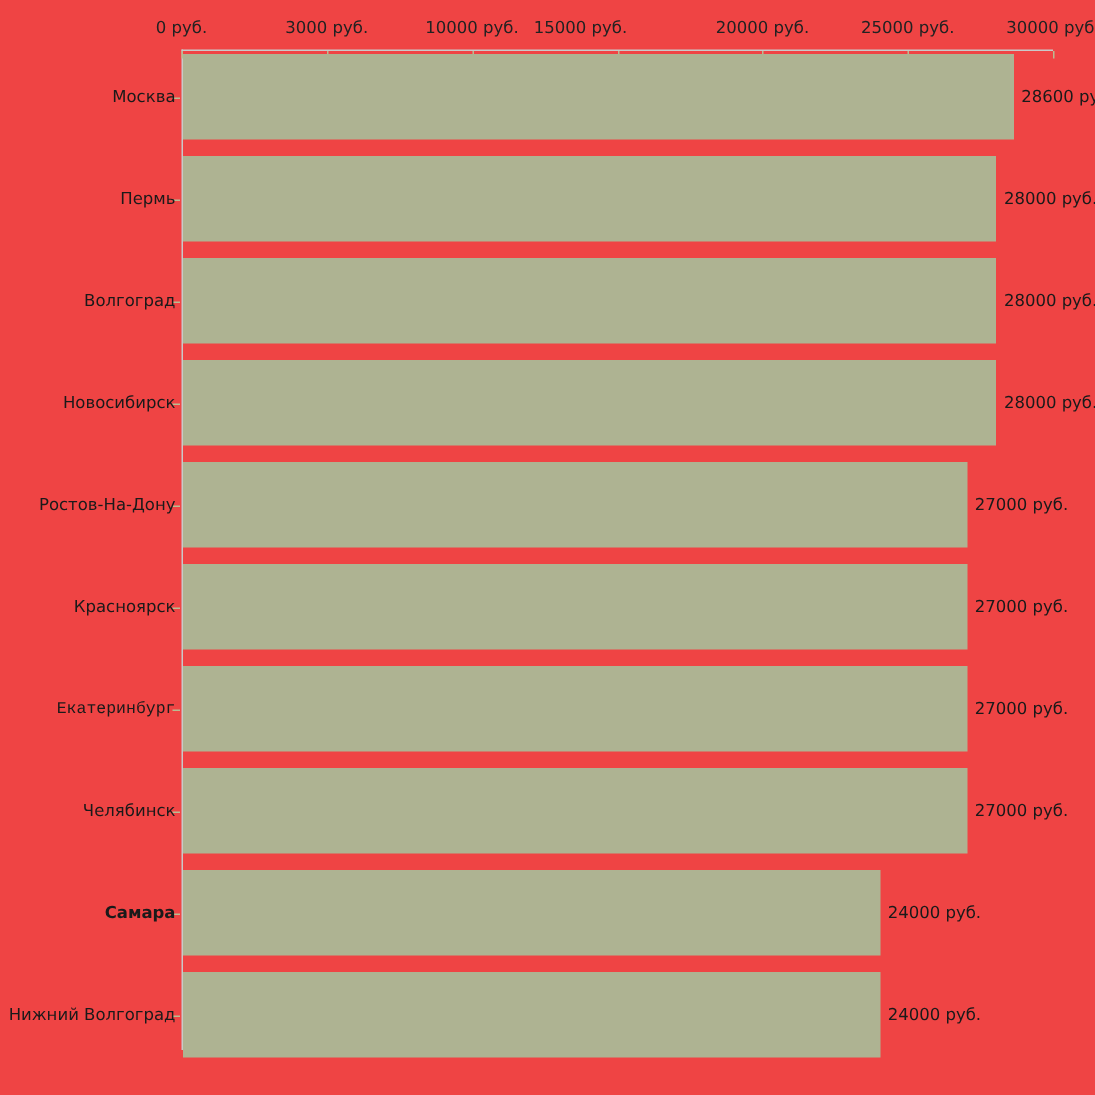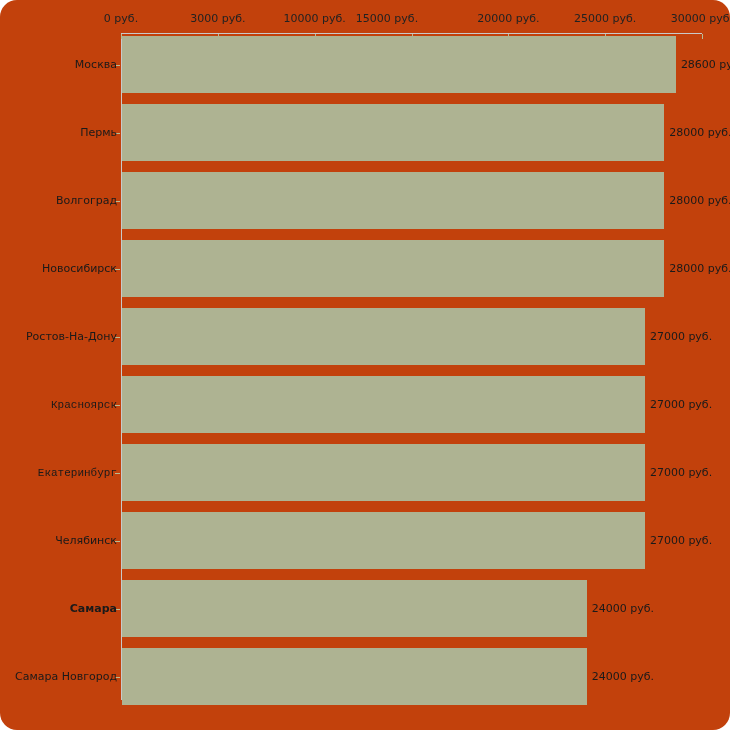--- a/index.html
+++ b/index.html
@@ -11,22 +11,21 @@
     width: 730px;
     height: 730px;
     overflow: hidden;
     font-family: "DejaVu Sans", "Liberation Sans", sans-serif;
   }
 
   #chart-root {
     position: relative;
     width: 730px;
     height: 730px;
-    background: #c2410c;
-    border-radius: 17px;
+    background: #ef4444;
   }
 
   
   .x-axis-line {
     position: absolute;
     left: 121px;
     top: 33px;
     width: 581px;
     height: 1px;
     background: #c9c9c9;
@@ -120,29 +119,29 @@
       <div class="cat-label" style="top: 65px;">Москва</div>
       <div class="y-tick" style="top: 133px;"></div>
       <div class="cat-label" style="top: 133px;">Пермь</div>
       <div class="y-tick" style="top: 201px;"></div>
       <div class="cat-label" style="top: 201px;">Волгоград</div>
       <div class="y-tick" style="top: 269px;"></div>
       <div class="cat-label" style="top: 269px;">Новосибирск</div>
       <div class="y-tick" style="top: 337px;"></div>
       <div class="cat-label" style="top: 337px;">Ростов-На-Дону</div>
       <div class="y-tick" style="top: 405px;"></div>
-      <div class="cat-label" style="top: 405px; font-family: Liberation Mono, monospace;">Красноярск</div>
+      <div class="cat-label" style="top: 405px;">Красноярск</div>
       <div class="y-tick" style="top: 473px;"></div>
       <div class="cat-label" style="top: 473px; font-family: Liberation Mono, monospace;">Екатеринбург</div>
       <div class="y-tick" style="top: 541px;"></div>
       <div class="cat-label" style="top: 541px;">Челябинск</div>
       <div class="y-tick" style="top: 609px;"></div>
       <div class="cat-label" style="top: 609px; font-weight: bold;">Самара</div>
       <div class="y-tick" style="top: 677px;"></div>
-      <div class="cat-label" style="top: 677px;">Самара Новгород</div>
+      <div class="cat-label" style="top: 677px;">Нижний Волгоград</div>
     </div>
   <div id="bars">
       <div class="bar" title="Москва: 28600 руб." style="top: 36px; height: 57px; width: 553.887px; background: rgb(174, 179, 146);"></div>
       <div class="value-label" style="top: 65px; left: 680.887px;">28600 руб.</div>
       <div class="bar" title="Пермь: 28000 руб." style="top: 104px; height: 57px; width: 542.267px; background: rgb(174, 179, 146);"></div>
       <div class="value-label" style="top: 133px; left: 669.267px;">28000 руб.</div>
       <div class="bar" title="Волгоград: 28000 руб." style="top: 172px; height: 57px; width: 542.267px; background: rgb(174, 179, 146);"></div>
       <div class="value-label" style="top: 201px; left: 669.267px;">28000 руб.</div>
       <div class="bar" title="Новосибирск: 28000 руб." style="top: 240px; height: 57px; width: 542.267px; background: rgb(174, 179, 146);"></div>
       <div class="value-label" style="top: 269px; left: 669.267px;">28000 руб.</div>

